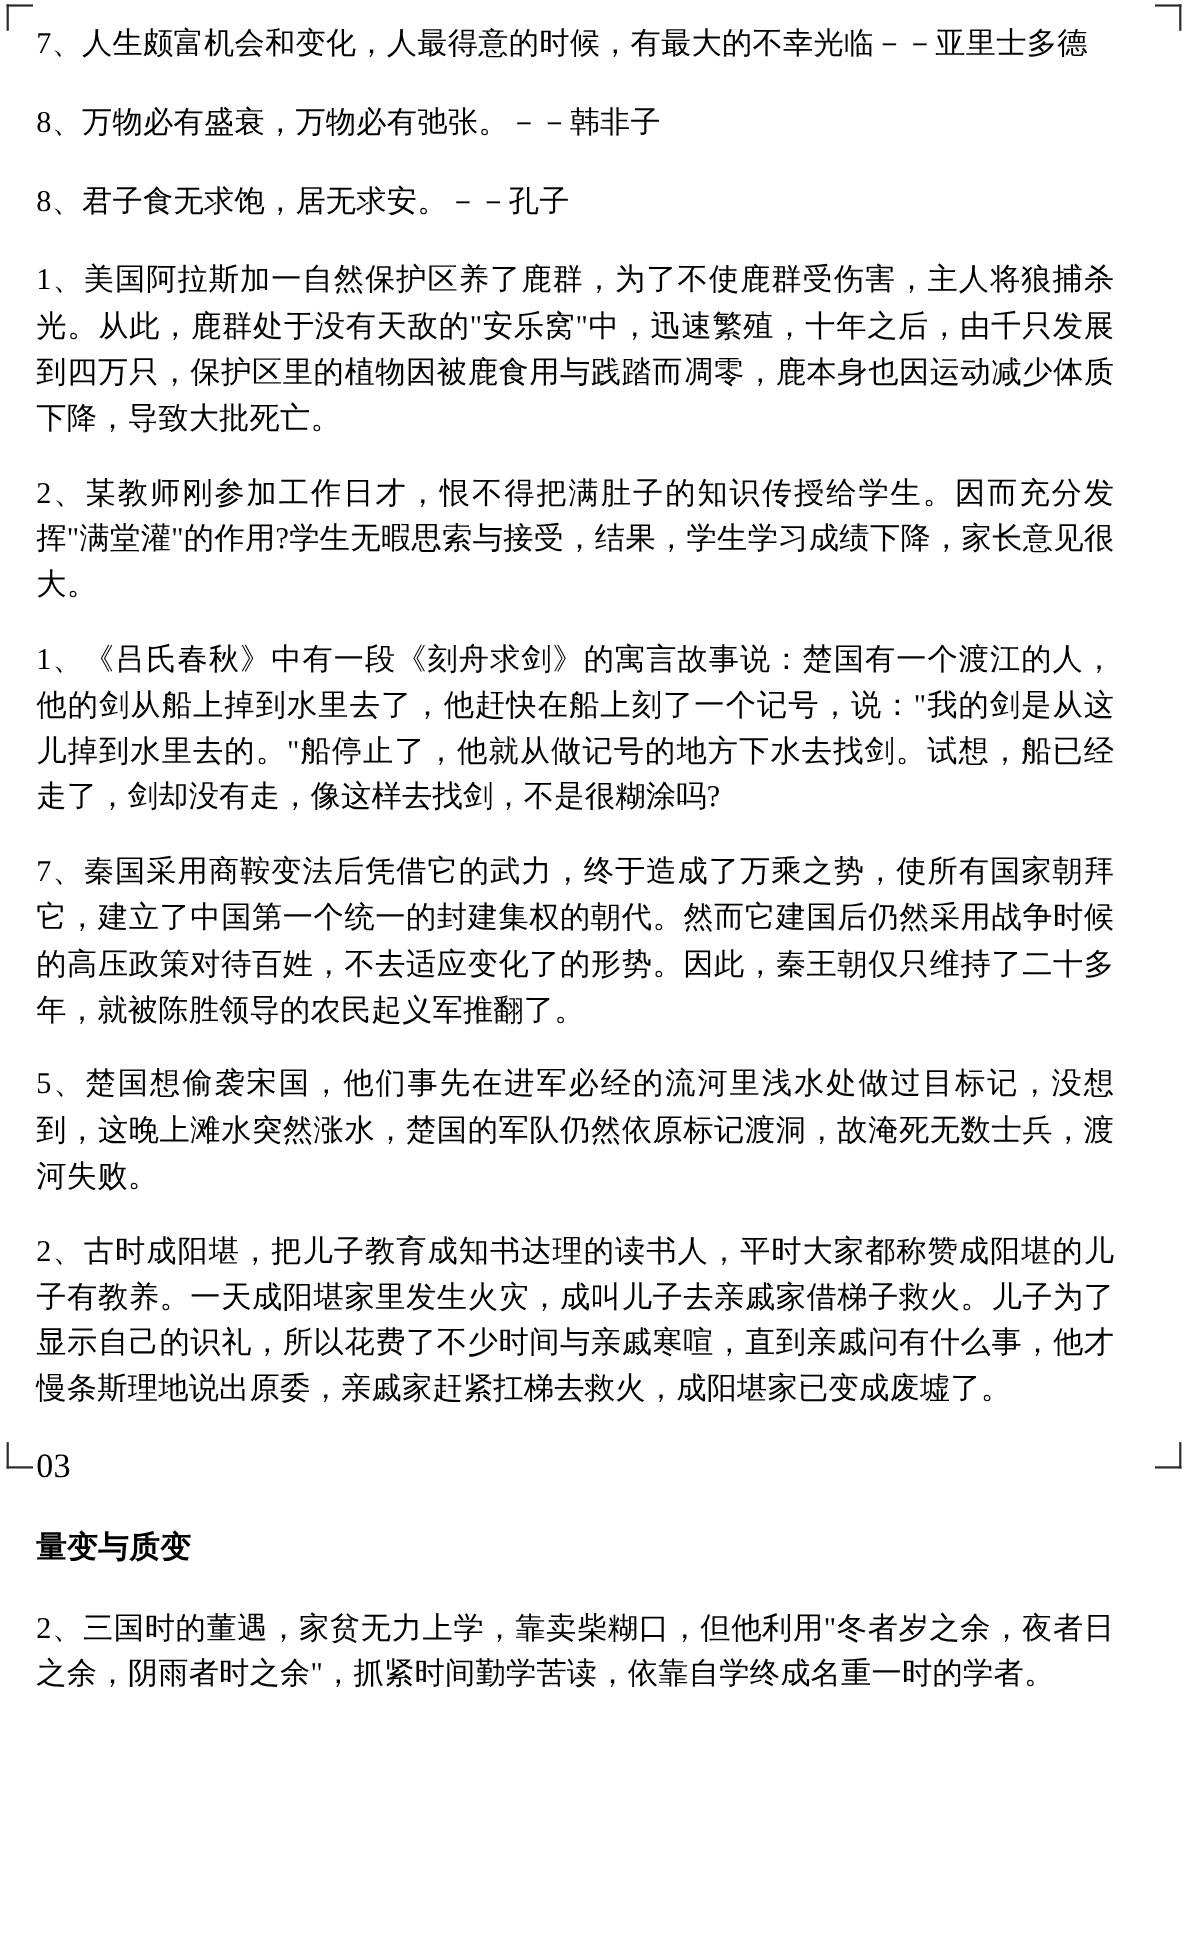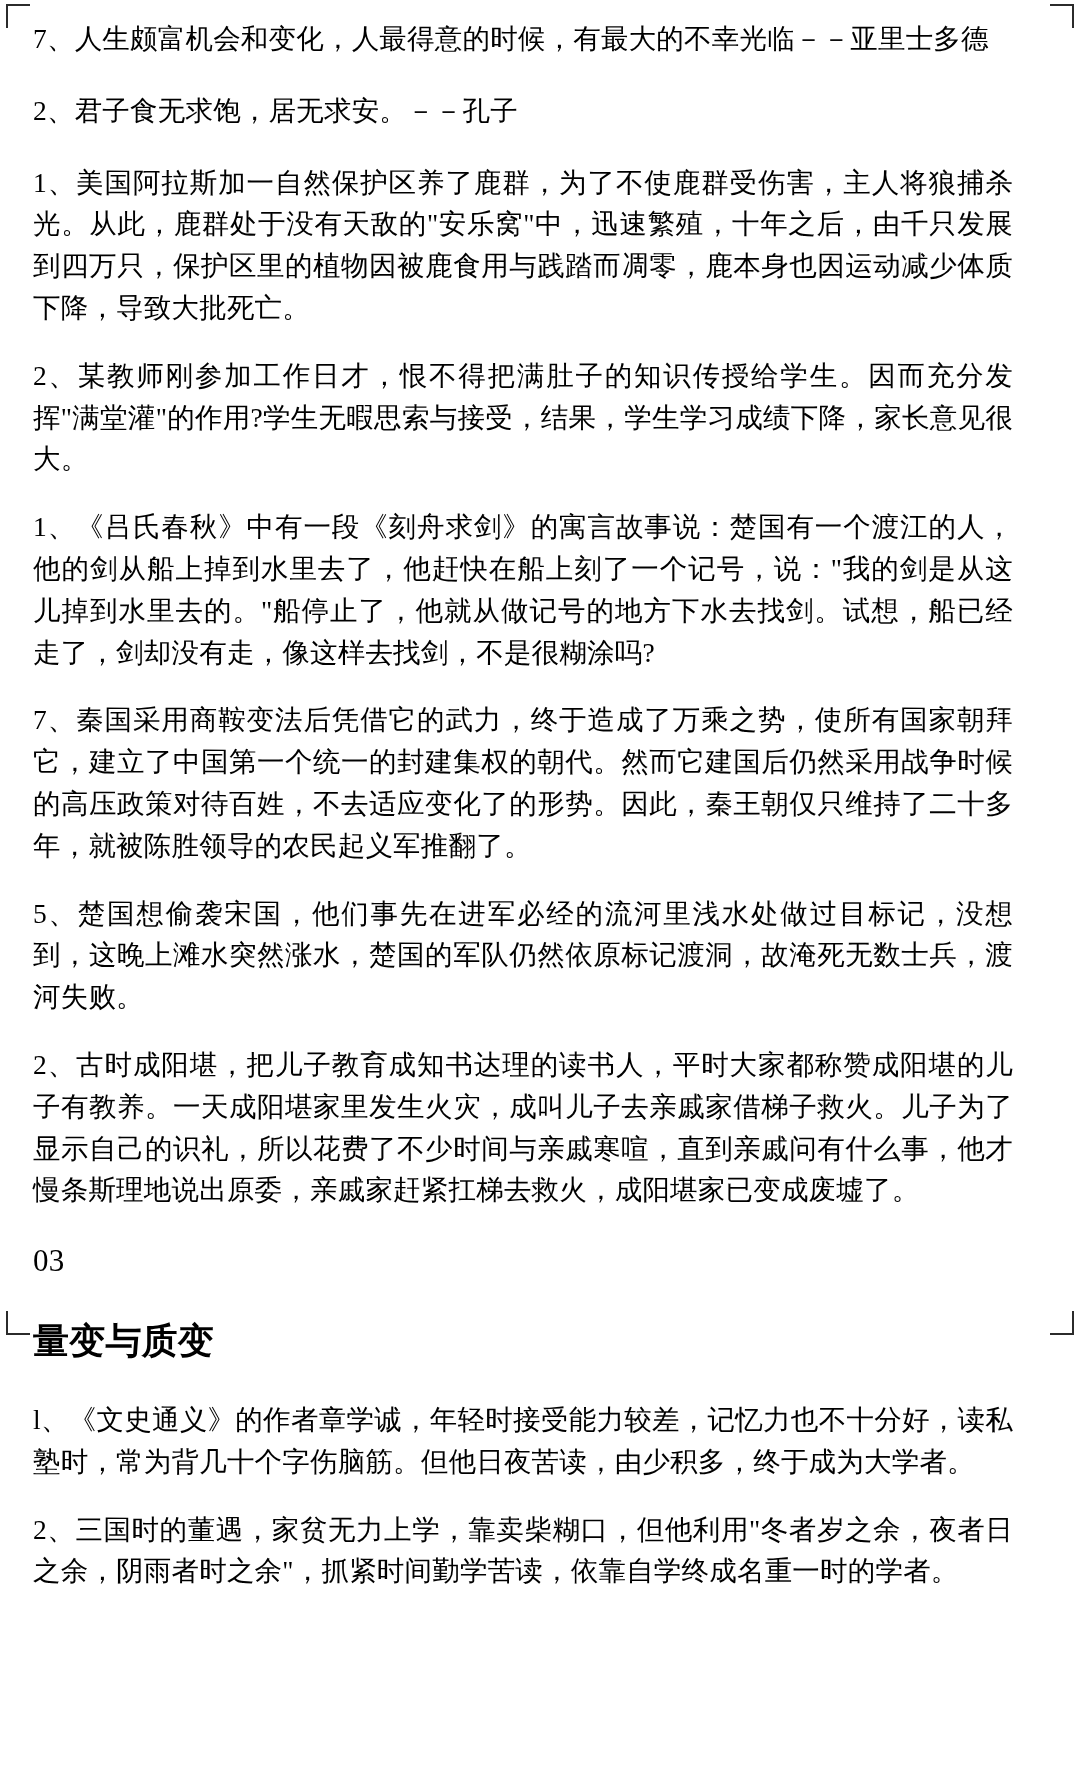--- a/index.html
+++ b/index.html
@@ -49,51 +49,51 @@
   p.head {
     font-weight: bold;
     margin-bottom: 26px;
   }
   p.section-num {
     font-size: 31px;
     margin-bottom: 30px;
   }
   p.section-title {
     font-weight: bold;
-    font-size: 36px;
+    font-size: 28px;
     margin-bottom: 30px;
   }
   p.quote-line {
     margin-bottom: 30px;
   }
 </style>
 </head>
 <body>
 
 <div class="page">
 
   <div class="crop tl"></div>
   <div class="crop tr"></div>
   <div class="crop bl"></div>
   <div class="crop br"></div>
 
   <div class="content">
 
     <p class="quote-line">7、人生颇富机会和变化，人最得意的时候，有最大的不幸光临－－亚里士多德</p>
-    <p class="quote-line">2、君子食无求饱，居无求安。－－孔子</p>
+    <p class="quote-line">8、万物必有盛衰，万物必有弛张。－－韩非子</p>
+    <p class="quote-line">8、君子食无求饱，居无求安。－－孔子</p>
 
 
     <p>1、美国阿拉斯加一自然保护区养了鹿群，为了不使鹿群受伤害，主人将狼捕杀光。从此，鹿群处于没有天敌的"安乐窝"中，迅速繁殖，十年之后，由千只发展到四万只，保护区里的植物因被鹿食用与践踏而凋零，鹿本身也因运动减少体质下降，导致大批死亡。</p>
     <p>2、某教师刚参加工作日才，恨不得把满肚子的知识传授给学生。因而充分发挥"满堂灌"的作用?学生无暇思索与接受，结果，学生学习成绩下降，家长意见很大。</p>
     <p>1、《吕氏春秋》中有一段《刻舟求剑》的寓言故事说：楚国有一个渡江的人，他的剑从船上掉到水里去了，他赶快在船上刻了一个记号，说："我的剑是从这儿掉到水里去的。"船停止了，他就从做记号的地方下水去找剑。试想，船已经走了，剑却没有走，像这样去找剑，不是很糊涂吗?</p>
     <p>7、秦国采用商鞍变法后凭借它的武力，终于造成了万乘之势，使所有国家朝拜它，建立了中国第一个统一的封建集权的朝代。然而它建国后仍然采用战争时候的高压政策对待百姓，不去适应变化了的形势。因此，秦王朝仅只维持了二十多年，就被陈胜领导的农民起义军推翻了。</p>
     <p>5、楚国想偷袭宋国，他们事先在进军必经的流河里浅水处做过目标记，没想到，这晚上滩水突然涨水，楚国的军队仍然依原标记渡洞，故淹死无数士兵，渡河失败。</p>
     <p>2、古时成阳堪，把儿子教育成知书达理的读书人，平时大家都称赞成阳堪的儿子有教养。一天成阳堪家里发生火灾，成叫儿子去亲戚家借梯子救火。儿子为了显示自己的识礼，所以花费了不少时间与亲戚寒喧，直到亲戚问有什么事，他才慢条斯理地说出原委，亲戚家赶紧扛梯去救火，成阳堪家已变成废墟了。</p>
 
     <p class="section-num">03</p>
     <p class="section-title">量变与质变</p>
 
 
-    <p>l、《文史通义》的作者章学诚，年轻时接受能力较差，记忆力也不十分好，读私塾时，常为背几十个字伤脑筋。但他日夜苦读，由少积多，终于成为大学者。</p>
     <p>2、三国时的董遇，家贫无力上学，靠卖柴糊口，但他利用"冬者岁之余，夜者日之余，阴雨者时之余"，抓紧时间勤学苦读，依靠自学终成名重一时的学者。</p>
 
   </div>
 </div>
 
 </body></html>

